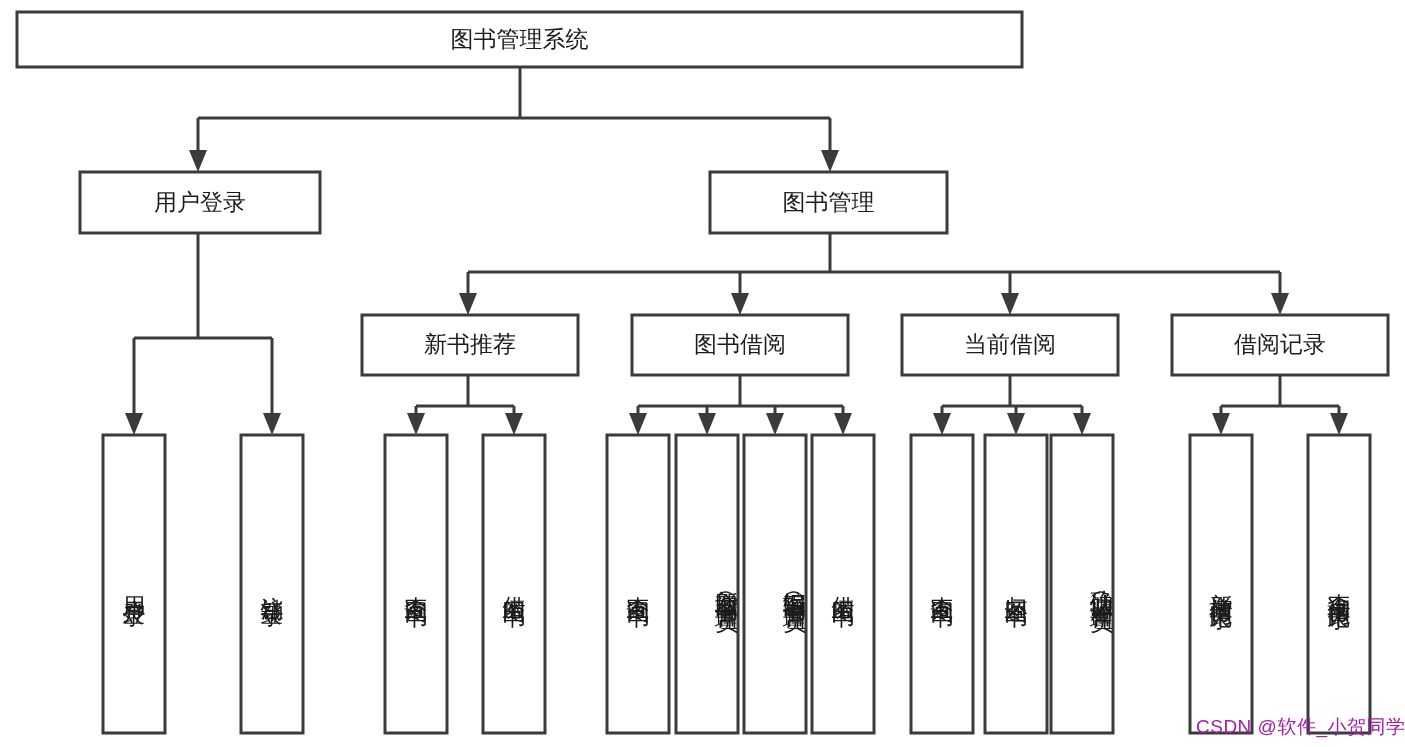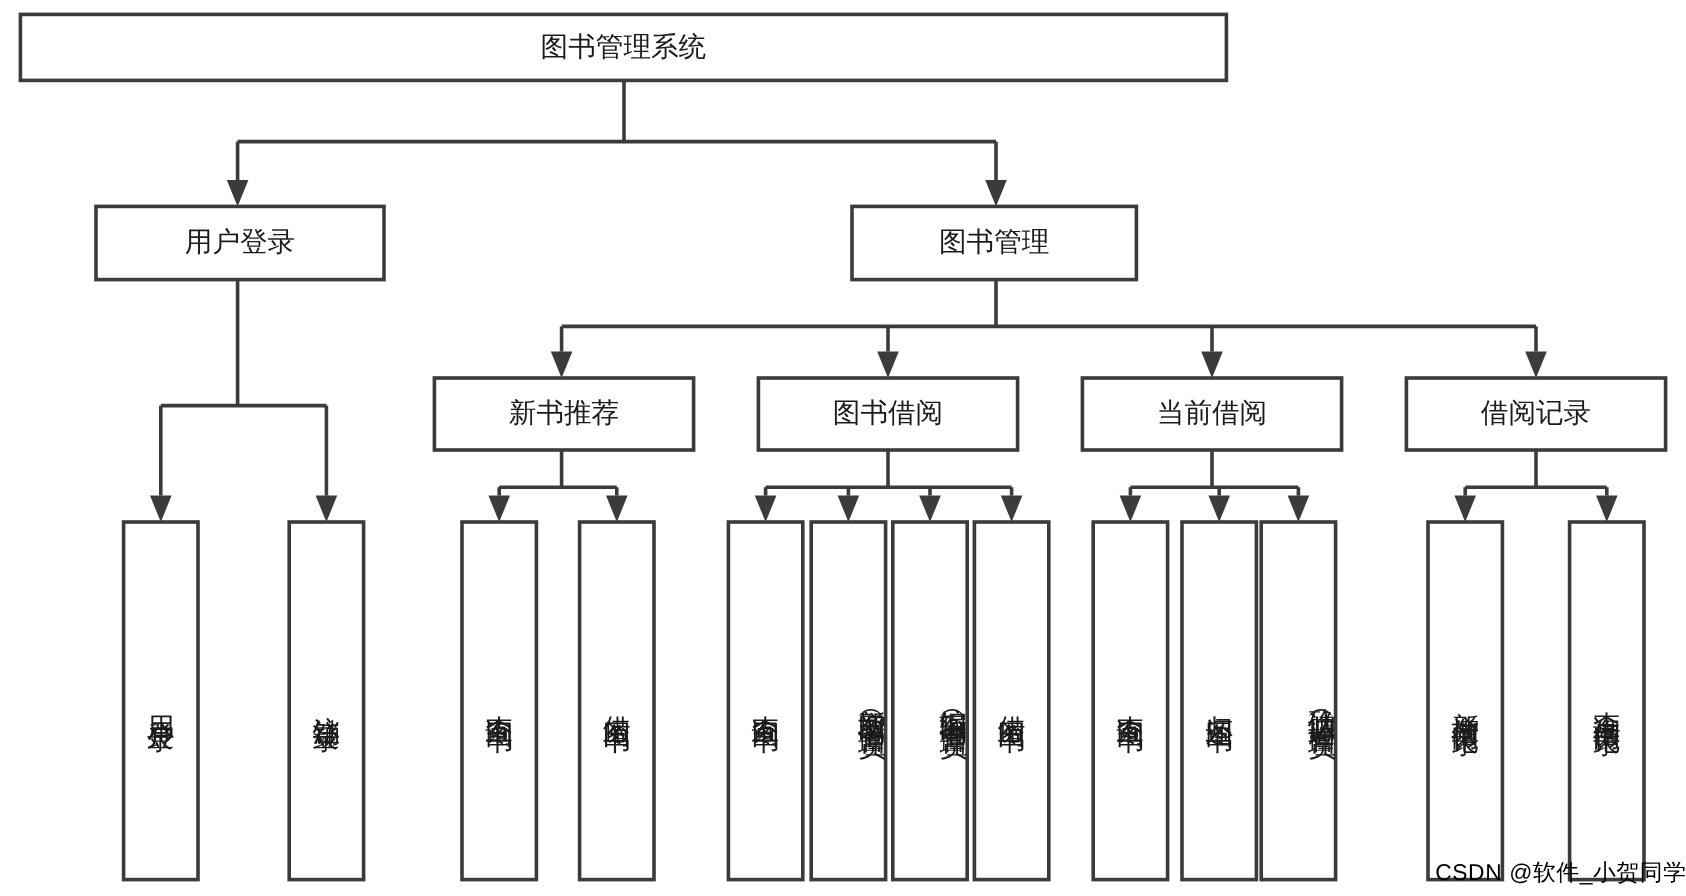--- a/index.html
+++ b/index.html
@@ -65,21 +65,21 @@
     letter-spacing: 3px;
     white-space: nowrap;
     display: flex;
     justify-content: center;
     pointer-events: none;
   }
   .watermark {
     position: absolute;
     font-family: "Liberation Sans", "DejaVu Sans", sans-serif;
     font-size: 19px;
-    color: #000000;
+    color: #a21caf;
     white-space: nowrap;
     letter-spacing: 0.5px;
   }
 </style>
 </head>
 <body>
 
 <div id="diagram-root">
   <svg id="tree-svg" viewBox="0 0 1405 747" xmlns="http://www.w3.org/2000/svg">
     <g id="connectors-layer">

